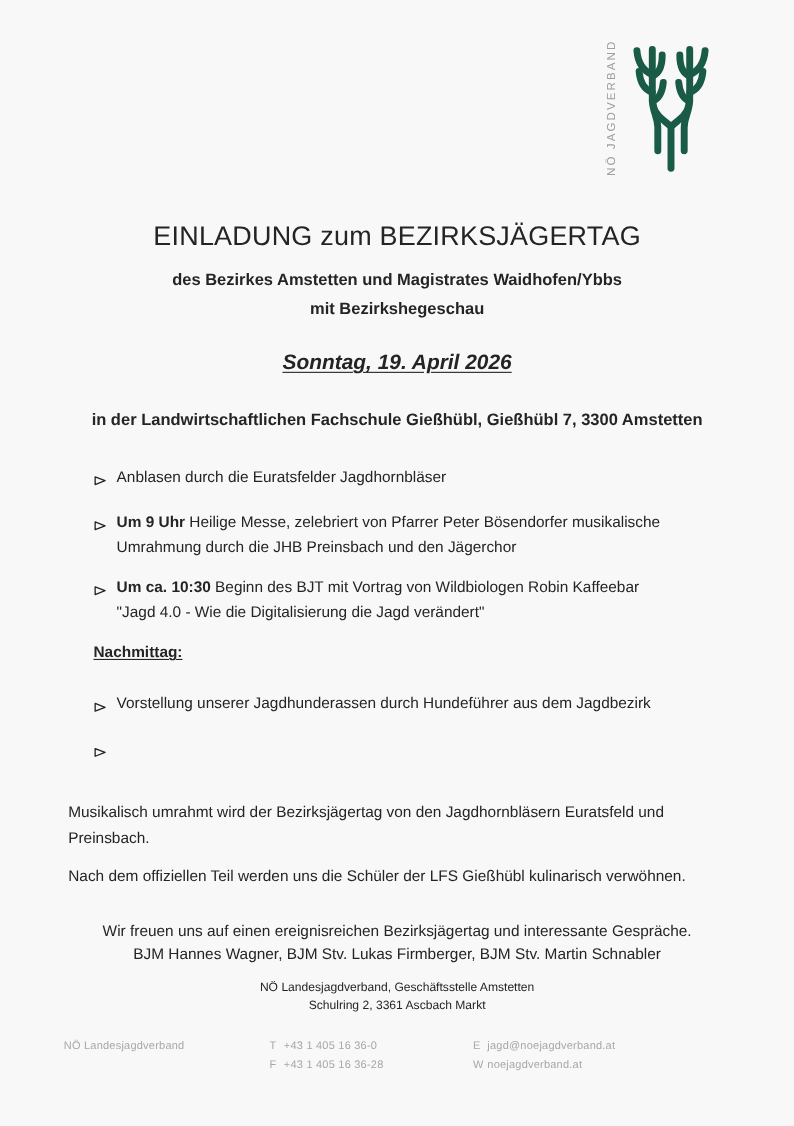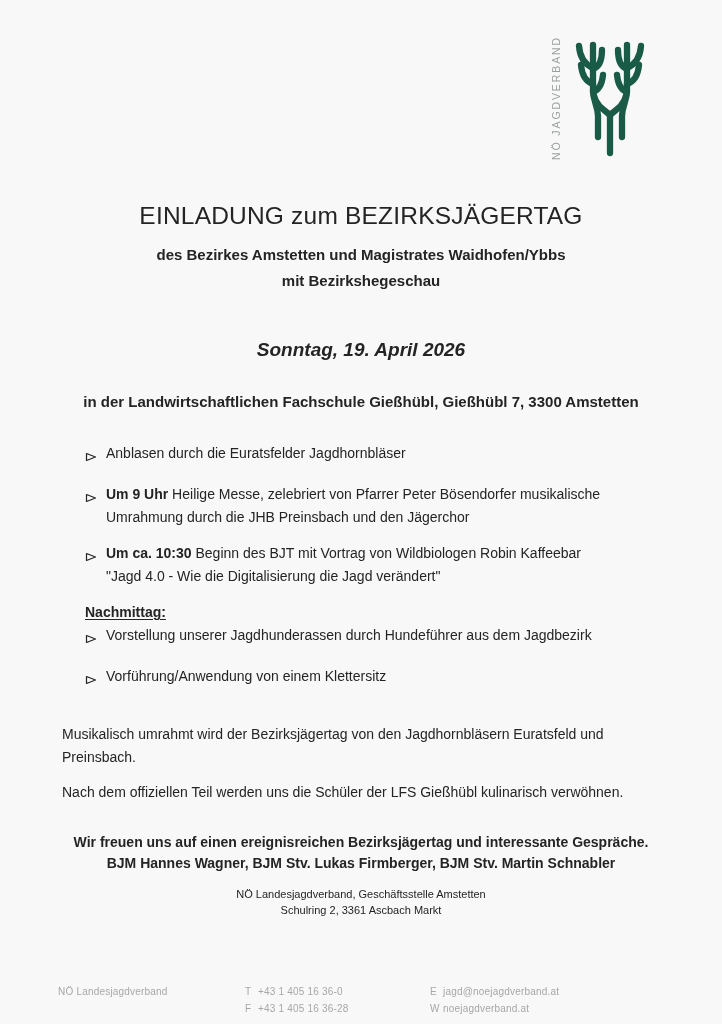--- a/index.html
+++ b/index.html
@@ -52,26 +52,27 @@
   .subtitle {
     margin-top: 12px;
     font-size: 15px;
     font-weight: bold;
     text-align: center;
     line-height: 26px;
   }
   .subtitle span { display: block; }
 
   .date-line {
-    margin-top: 44px;
+    margin-top: 24px;
     font-size: 19px;
     font-weight: bold;
     font-style: italic;
     text-align: center;
     line-height: 24px;
+    text-decoration: underline;
     text-underline-offset: 3px;
   }
 
   .location-line {
     margin-top: 30px;
     font-size: 15px;
     font-weight: bold;
     text-align: center;
     line-height: 20px;
   }
@@ -82,45 +83,45 @@
     display: flex;
     align-items: flex-start;
     margin-bottom: 13px;
     line-height: 23px;
   }
   .bullet { flex: 0 0 12px; margin-right: 9px; margin-top: 5px; color: #242424; }
   .li-text { flex: 1; }
   .li-line2 { display: block; }
 
   .afternoon-heading {
-    margin: 10px 0 0 0;
+    margin: 10px 0 24px 0;
     font-weight: bold;
     text-decoration: underline;
     text-underline-offset: 2px;
     line-height: 23px;
     margin-left: 23px;
   }
 
   
   .paragraphs { margin-right: -17px; }
   .p1 { margin-top: 30px; line-height: 23px; }
   .p2 { margin-top: 12px; line-height: 23px; }
   .p2 span { display: block; }
 
   
   .closing { margin-top: 28px; text-align: center; line-height: 21px; }
-  .closing span { display: block; font-weight: bold; }
+  .closing span { display: block; }
   .office { margin-top: 12px; text-align: center; font-size: 11px; line-height: 16px; }
   .office span { display: block; }
 
   
   .footer {
     position: absolute;
     left: 58px;
-    top: 984px;
+    top: 944px;
     display: flex;
     font-size: 10px;
     line-height: 16.5px;
     color: #a5a8a7;
     letter-spacing: 0.2px;
   }
   .footer-col1 { width: 187px; }
   .footer-col2 { width: 185px; }
   .footer-row { display: flex; }
   .footer-label { display: inline-block; width: 13px; }
@@ -202,21 +203,20 @@
         <span class="bullet"><svg viewBox="0 0 12 12" width="12" height="12">
               <path d="M1.5 2.5 L10.5 6 L1.5 9.5 Z" fill="none" stroke="currentColor" stroke-width="1.2" stroke-linejoin="round"></path>
             </svg></span>
         <span class="li-text">Vorstellung unserer Jagdhunderassen durch Hundeführer aus dem Jagdbezirk</span>
       </div>
 
       <div class="program-item">
         <span class="bullet"><svg viewBox="0 0 12 12" width="12" height="12">
               <path d="M1.5 2.5 L10.5 6 L1.5 9.5 Z" fill="none" stroke="currentColor" stroke-width="1.2" stroke-linejoin="round"></path>
             </svg></span>
-        <span class="li-text">Vorführung/Anwendung von einem Klettersitz</span>
       </div>
 
     </div>
 
     <div class="paragraphs">
       <div class="p1">Musikalisch umrahmt wird der Bezirksjägertag von den Jagdhornbläsern Euratsfeld und Preinsbach.</div>
       <div class="p2">
         <span>Nach dem offiziellen Teil werden uns die Schüler der LFS Gießhübl kulinarisch verwöhnen.</span>
       </div>
     </div>

